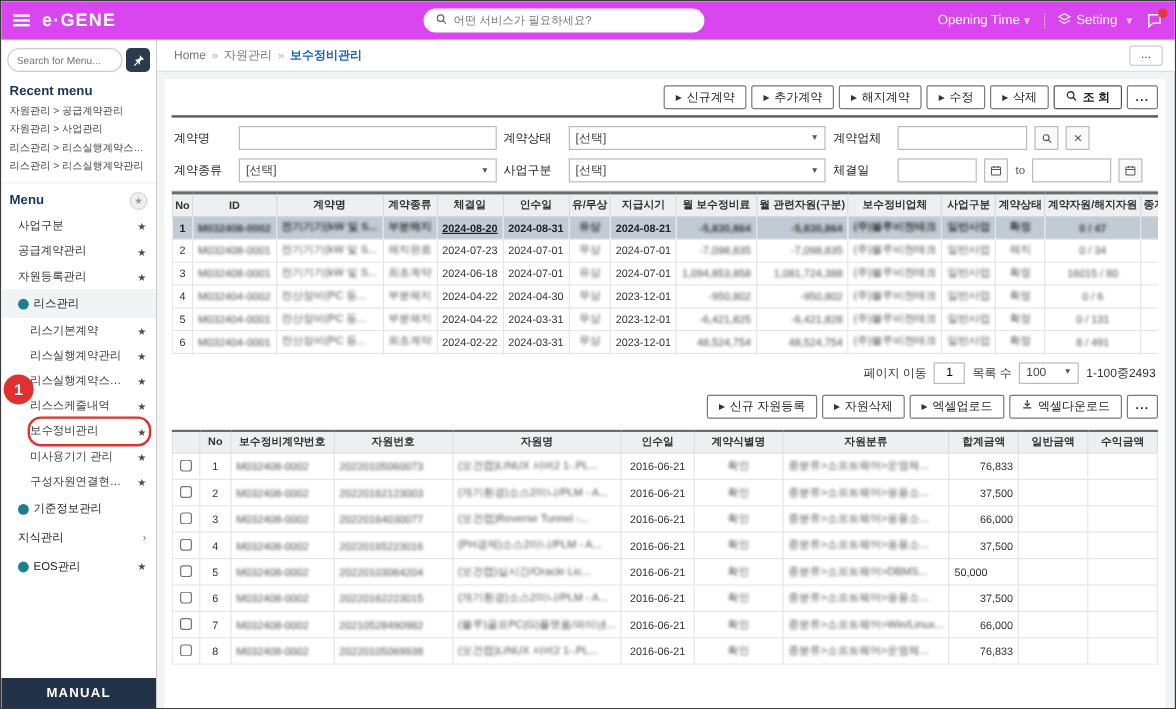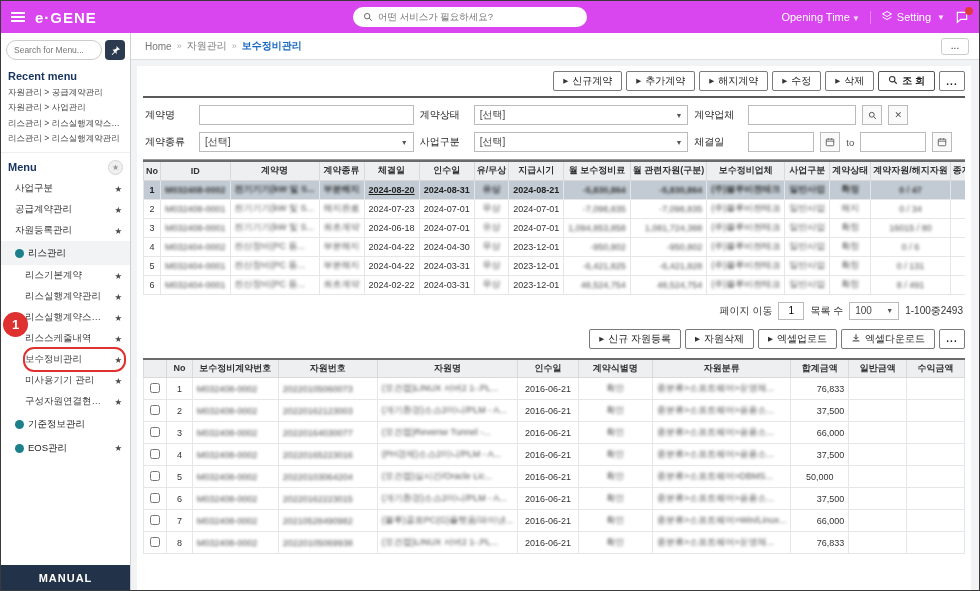--- a/index.html
+++ b/index.html
@@ -205,20 +205,24 @@
           </li>
           <li class="indent ">
             <span class="lbl">구성자원연결현황조회</span>
             <span class="star">★</span>
           </li>
           <li class="section ">
             <span class="dot"></span>
             <span class="lbl">기준정보관리</span>
           </li>
           <li class="section ">
+            <span class="lbl">지식관리</span>
+            <span class="chev">›</span>
+          </li>
+          <li class="section ">
             <span class="dot"></span>
             <span class="lbl">EOS관리</span>
             <span class="star">★</span>
           </li>
         </ul>
 
       <button class="manual-btn">MANUAL</button>
     </aside>
 
     <main class="main">
@@ -601,21 +605,21 @@
                 </tr>
                 <tr>
                   <td style="text-align: center;"><input type="checkbox" style=""></td>
                   <td style="text-align: center;"><span>5</span></td>
                   <td style="text-align: left;"><span class="redact">M032408-0002</span></td>
                   <td style="text-align: left;"><span class="redact">20220103064204</span></td>
                   <td style="text-align: left;"><span class="redact">(모건캡)실시간/Oracle Lic...</span></td>
                   <td style="text-align: center;"><span>2016-06-21</span></td>
                   <td style="text-align: center;"><span class="redact">확인</span></td>
                   <td style="text-align: left;"><span class="redact">중분류&gt;소프트웨어&gt;DBMS...</span></td>
-                  <td style="text-align: center;"><span>50,000</span></td>
+                  <td style="text-align: left;"><span>50,000</span></td>
                   <td style="text-align: right;"><span></span></td>
                   <td style="text-align: right;"><span></span></td>
                 </tr>
                 <tr>
                   <td style="text-align: center;"><input type="checkbox" style=""></td>
                   <td style="text-align: center;"><span>6</span></td>
                   <td style="text-align: left;"><span class="redact">M032408-0002</span></td>
                   <td style="text-align: left;"><span class="redact">20220162223015</span></td>
                   <td style="text-align: left;"><span class="redact">(개기환경)소스2미니/PLM - A...</span></td>
                   <td style="text-align: center;"><span>2016-06-21</span></td>

